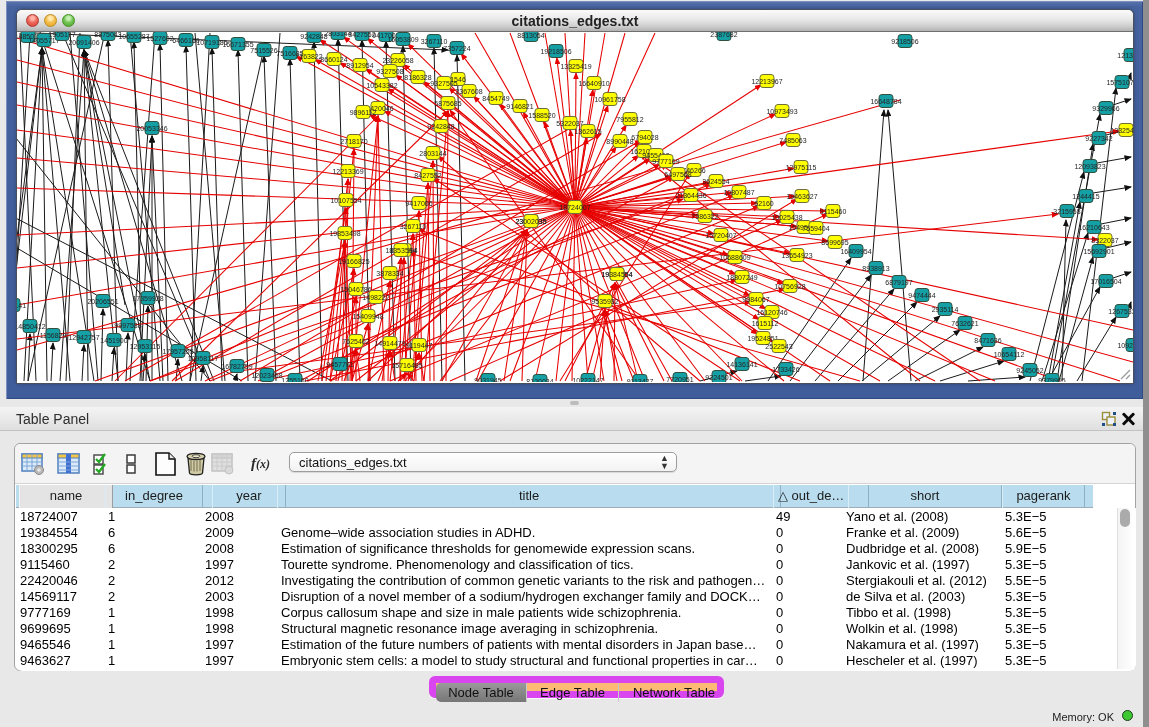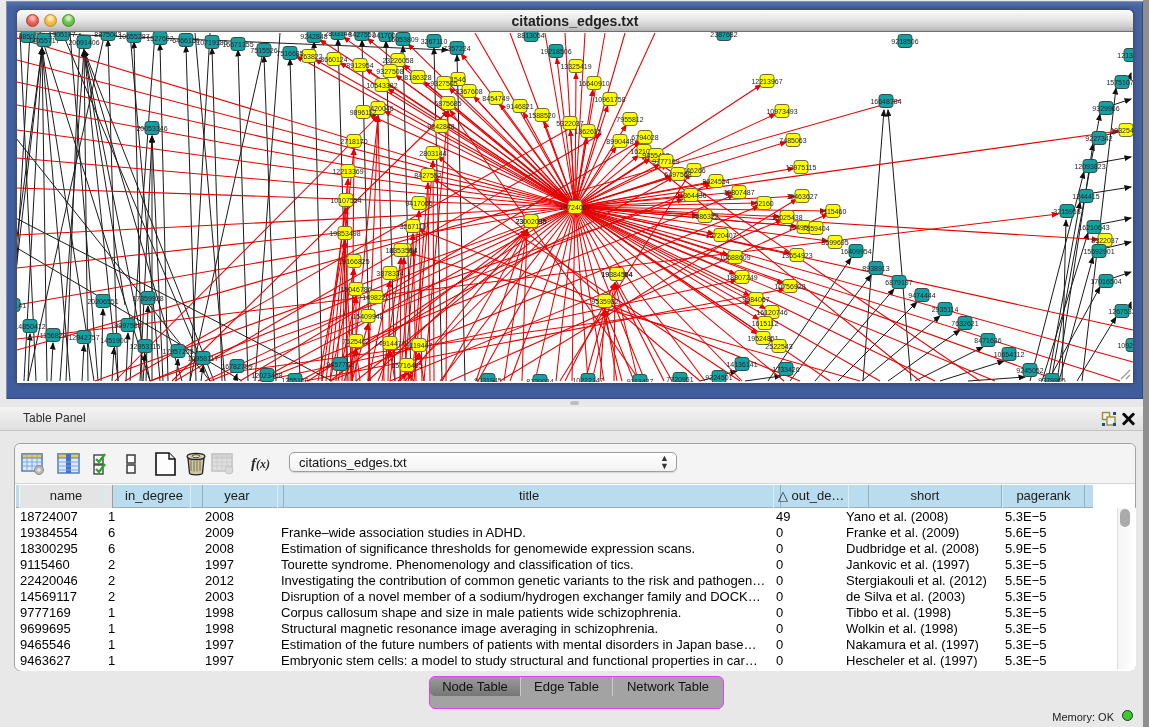--- a/index.html
+++ b/index.html
@@ -19,21 +19,21 @@
 .tl.y{left:27px;background:radial-gradient(circle at 50% 30%,#ffe9b0 0 18%,#f5bf4f 45%,#dfa123 100%);border:1px solid #c08e1f}
 .tl.g{left:45px;background:radial-gradient(circle at 50% 30%,#c6f0b2 0 18%,#75c558 45%,#4da428 100%);border:1px solid #429321}
 
 #rstrip{position:absolute;right:0;top:0;width:6px;height:727px;background:#8f8f8f}
 
 #panel{position:absolute;left:0;top:399px;width:1143px;height:328px;background:#e8e8e8}
 #grip{position:absolute;left:0;top:0;width:100%;height:8px;background:#e8e8e8}
 #grip:after{content:"";position:absolute;left:570px;top:2px;width:9px;height:4px;background:#bdbdbd;border-radius:2px}
 #pheader{position:absolute;left:0;top:8px;width:100%;height:24px;
 background:linear-gradient(180deg,#f4f4f4,#dfdfdf);border-bottom:1px solid #c2c2c2}
-#pheader .pt{position:absolute;left:23px;top:4px;font-size:12px;color:#2e2e2e}
+#pheader .pt{position:absolute;left:16px;top:4px;font-size:14px;color:#2e2e2e}
 #xicon{position:absolute;right:8px;top:5px;width:14px;height:14px}
 #xicon:before,#xicon:after{content:"";position:absolute;left:5.5px;top:-1px;width:3px;height:16px;background:#0a0a0a;border-radius:1px}
 #xicon:before{transform:rotate(45deg)}#xicon:after{transform:rotate(-45deg)}
 
 #ficon{position:absolute;right:26px;top:4px;width:16px;height:16px}
 
 #tblbox{position:absolute;left:14px;top:44px;width:1122px;height:228px;background:#fff;
 border:1px solid #a2a2a2;border-radius:6px}
 #toolbar{position:absolute;left:0;top:0;width:100%;height:40px;background:#f4f4f4;border-radius:6px 6px 0 0;border-bottom:1px solid #d4d4d4}
 #combo{position:absolute;left:274px;top:8px;width:388px;height:20px;background:linear-gradient(180deg,#ffffff,#f2f2f2);
@@ -46,21 +46,21 @@
 border-left:1px solid #d9edf6;border-right:1px solid #8fafc2}
 #tbody{position:absolute;left:1px;top:64px;width:1120px;height:163px;background:#fff;overflow:hidden;border-radius:0 0 6px 6px}
 .tr{position:relative;height:16px;font-size:13px;color:#000;white-space:nowrap}
 .tr div{position:absolute;top:1px}
 .c1{left:4px}.c2{left:92px}.c3{left:189px}.c4{left:265px}.c5{left:760px}
 .c6{left:830px;width:155px;text-align:left}.c7{left:989px}
 
 #sbar{position:absolute;right:3px;top:64px;width:15px;height:161px;background:linear-gradient(90deg,#f4f4f4,#fdfdfd);border-left:1px solid #e0e0e0}
 #sbar .thumb{position:absolute;left:2px;top:1px;width:10px;height:18px;background:#ababab;border-radius:5px}
 
-#tabs{position:absolute;left:429px;top:277px;width:295px;height:33px;background:#a3a3a3;border:1px solid #d946ef;border-radius:6px;
+#tabs{position:absolute;left:429px;top:277px;width:295px;height:22px;background:#fdba74;border:7px solid #d946ef;border-radius:6px;
 box-shadow:0 1px 0 rgba(255,255,255,.7)}
 #tabs .seg{position:absolute;top:0;height:19px;font-size:13px;line-height:19px;text-align:center;color:#111}
 #seg1{left:0;width:90px;background:linear-gradient(180deg,#9a9a9a,#767676);color:#f4f4f4;border-radius:5px 0 0 5px}
 #seg2{left:90px;width:92px;border-left:1px solid #c8c8c8}
 #seg3{left:182px;width:111px;border-left:1px solid #c8c8c8}
 #mem{position:absolute;right:29px;top:312px;font-size:11px;color:#1c1c1c}
 #memdot{position:absolute;right:10px;top:311px;width:11px;height:11px;border-radius:50%;
 background:#3ec832;border:1.5px solid #1d3d1a}
 .ticon{position:absolute;top:8px}
 </style></head>
@@ -734,40 +734,40 @@
             </svg></div>
         <div class="ticon" style="left:236px;top:11px;font-family:'Liberation Serif',serif;font-style:italic;font-weight:bold;font-size:15px;color:#2a2a2a">f<span style="font-size:12px">(x)</span></div>
         <div id="combo">
             <div class="ct">citations_edges.txt</div>
             <div class="ar">▲<br>▼</div>
           </div>
       </div>
       <div id="thead">
         <div class="th" style="left:3px;width:94px;background:#e4e4e4;border-left-color:#f2f2f2;border-right-color:#9e9e9e">name</div>
         <div class="th" style="left:89px;width:98px">in_degree</div>
-        <div class="th" style="left:174px;width:94px">year</div>
+        <div class="th" style="left:196px;width:74px">year</div>
         <div class="th" style="left:261px;width:504px">title</div>
         <div class="th" style="left:757px;width:96px;text-align:left;padding-left:4px">△ out_de…</div>
         <div class="th" style="left:832px;width:154px">short</div>
         <div class="th" style="left:986px;width:83px">pagerank</div>
       </div>
       <div id="tbody">
 <div class="tr">
             <div class="c1">18724007</div>
             <div class="c2">1</div>
             <div class="c3">2008</div>
             <div class="c5">49</div>
             <div class="c6">Yano et al. (2008)</div>
             <div class="c7">5.3E−5</div>
           </div>
 <div class="tr">
             <div class="c1">19384554</div>
             <div class="c2">6</div>
             <div class="c3">2009</div>
-            <div class="c4">Franke–wide association studies in ADHD.</div>
+            <div class="c4">Genome–wide association studies in ADHD.</div>
             <div class="c5">0</div>
             <div class="c6">Franke et al. (2009)</div>
             <div class="c7">5.6E−5</div>
           </div>
 <div class="tr">
             <div class="c1">18300295</div>
             <div class="c2">6</div>
             <div class="c3">2008</div>
             <div class="c4">Estimation of significance thresholds for genomewide expression scans.</div>
             <div class="c5">0</div>

